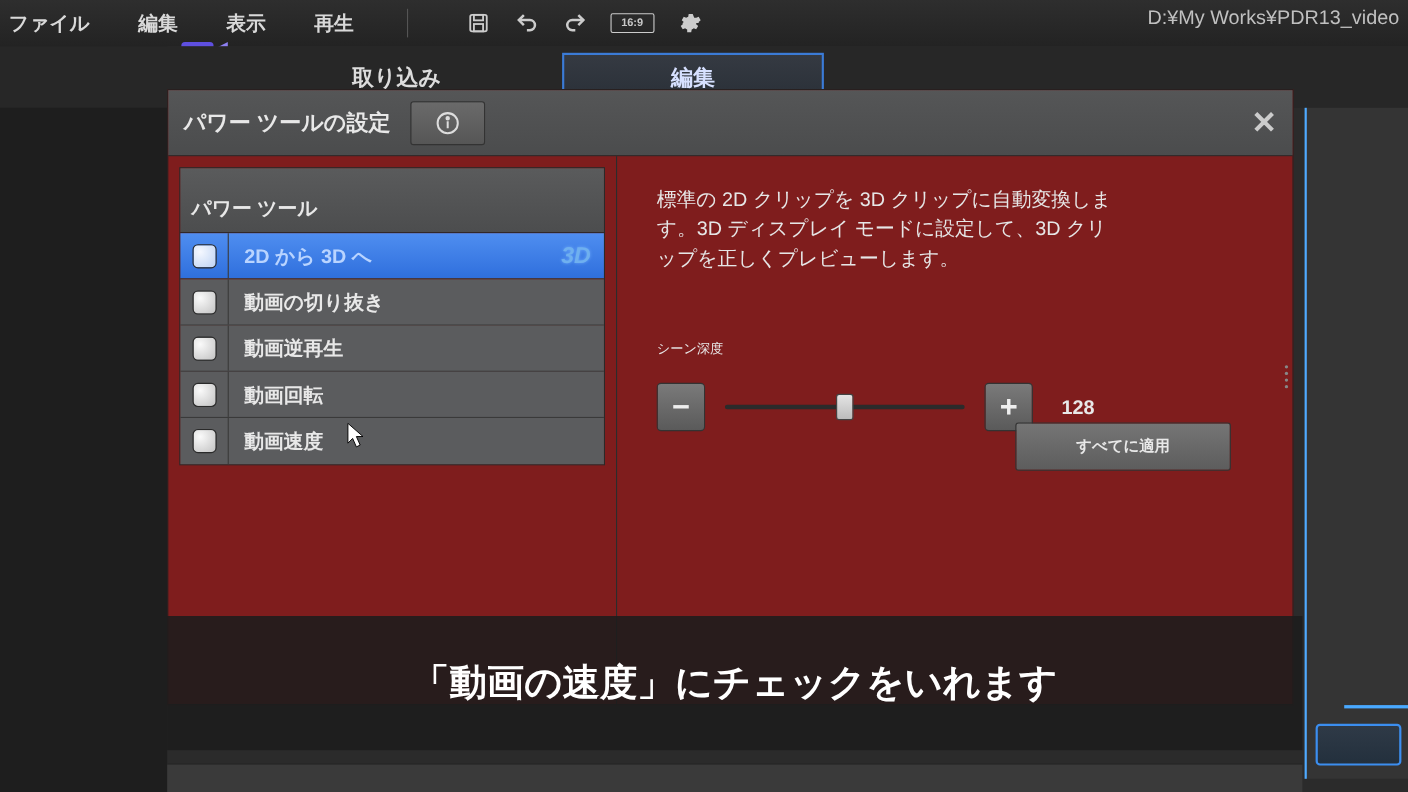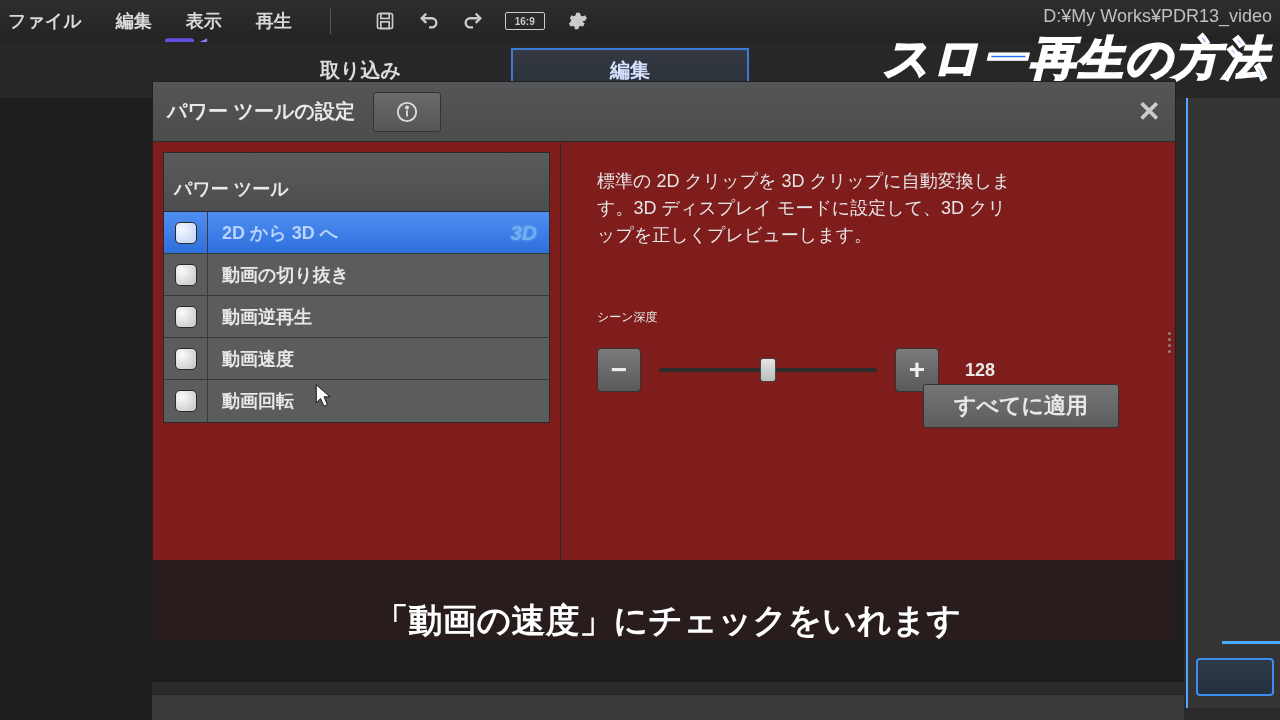--- a/index.html
+++ b/index.html
@@ -3,21 +3,21 @@
 <meta charset="utf-8">
 <style>
   * { box-sizing: border-box; margin: 0; padding: 0; }
   html, body { width: 1280px; height: 720px; overflow: hidden; font-family: "Meiryo", "Hiragino Kaku Gothic Pro", sans-serif; background: #1a1a1a; color: #e8e8e8; }
   .app { width: 1280px; height: 720px; position: relative; background: #2b2b2b; }
 
   
   .topbar { position: absolute; top: 0; left: 0; right: 0; height: 42px; background: linear-gradient(#2e2e2e,#232323); display: flex; align-items: center; padding-left: 8px; }
   .logo { width: 56px; height: 36px; margin-right: 160px; display: flex; align-items: center; justify-content: center; }
   .logo svg { width: 52px; height: 36px; }
-  .menu { display: flex; gap: 34px; align-items: center; font-size: 18px; font-weight: bold; color: #d9d9d9; }
+  .menu { display: flex; gap: 44px; align-items: center; font-size: 18px; font-weight: bold; color: #d9d9d9; }
   .menu-item { cursor: pointer; }
   .menu-sep { width: 1px; height: 26px; background: #555; margin: 0 4px; }
   .tb-icon { width: 24px; height: 24px; display: inline-flex; align-items: center; justify-content: center; color: #c8c8c8; }
   .tb-icons { display: flex; gap: 20px; align-items: center; margin-left: 4px; }
   .path { position: absolute; right: 8px; top: 6px; color: #c0c0c0; font-size: 18px; font-weight: normal; }
 
   
   .tabrow { position: absolute; top: 42px; left: 0; right: 0; height: 56px; background: #272727; display: flex; align-items: center; }
   .tab-import { margin-left: 320px; font-size: 20px; font-weight: bold; color: #dcdcdc; }
   .tab-edit { margin-left: 110px; width: 238px; height: 44px; border: 2px solid #3b7bd6; background: linear-gradient(#353a42,#2a3038); display: flex; align-items: center; justify-content: center; font-size: 20px; font-weight: bold; color: #d6e0ff; }
@@ -47,21 +47,21 @@
   .row.sel .row-label { color: #b9d4ff; }
   .badge3d { margin-right: 12px; font-size: 21px; font-weight: 900; color: #6fb0ef; text-shadow: 0 0 3px rgba(120,180,255,.8); font-style: italic; }
 
   .desc { font-size: 18px; line-height: 1.5; color: #e6e6e6; max-width: 420px; }
   .slider-label { margin-top: 60px; font-size: 12px; }
   .slider-row { margin-top: 22px; display: flex; align-items: center; gap: 18px; }
   .pm-btn { width: 44px; height: 44px; background: linear-gradient(#7a7a7a,#5a5a5a); border: 1px solid #333; border-radius: 4px; display: flex; align-items: center; justify-content: center; font-size: 28px; color: #eee; font-weight: bold; }
   .track { width: 218px; height: 4px; background: #2b2b2b; border-radius: 2px; position: relative; }
   .thumb { position: absolute; top: -10px; left: 50%; transform: translateX(-50%); width: 16px; height: 24px; background: linear-gradient(#e4e4e4,#bcbcbc); border: 1px solid #444; border-radius: 3px; }
   .slider-val { font-size: 18px; font-weight: bold; margin-left: 8px; }
-  .apply-btn { position: absolute; right: 56px; top: 242px; width: 196px; height: 44px; background: linear-gradient(#757575,#5d5d5d); border: 1px solid #333; border-radius: 3px; display: flex; align-items: center; justify-content: center; font-size: 22px; font-weight: bold; }
+  .apply-btn { position: absolute; right: 56px; top: 242px; width: 196px; height: 44px; background: linear-gradient(#757575,#5d5d5d); border: 1px solid #333; border-radius: 3px; display: flex; align-items: center; justify-content: center; font-size: 14px; font-weight: bold; }
   .grip { position: absolute; right: 4px; top: 190px; display: flex; flex-direction: column; gap: 3px; }
   .grip span { width: 3px; height: 3px; background: #888; border-radius: 50%; }
 
   
   .preview-strip { position: absolute; top: 98px; right: 0; width: 94px; height: 610px; background: #343434; border-left: 2px solid #4faaff; }
   .blue-line { position: absolute; right: 0; bottom: 64px; width: 58px; height: 3px; background: #49a9ff; }
   .blue-btn { position: absolute; right: 6px; bottom: 12px; width: 78px; height: 38px; border: 2px solid #3b8ef0; border-radius: 4px; background: linear-gradient(#2f3a47,#23303d); }
 
   
   .subtitle-bar { position: absolute; left: 152px; right: 96px; bottom: 38px; top: 560px; background: rgba(28,28,28,0.88); display: flex; align-items: center; justify-content: center; }
@@ -124,21 +124,20 @@
     <svg viewBox="0 0 64 44">
         <rect x="6" y="10" width="36" height="26" rx="4" fill="#5e4fe0"></rect>
         <path d="M42 18 L58 10 L58 36 L42 28 Z" fill="#8d7ff2"></path>
       </svg>
   </div>
 
   <div class="tabrow">
     <div class="tab-import">取り込み</div>
     <div class="tab-edit">編集</div>
   </div>
-  <div class="overlay-title">スロー再生の方法</div>
 
   <div class="content">
     <div class="panel-header">
       <span class="panel-title">パワー ツールの設定</span>
       <div class="info-btn">
         <svg width="22" height="22" viewBox="0 0 24 24" fill="none" stroke="#ddd" stroke-width="2">
             <circle cx="12" cy="12" r="10"></circle>
             <line x1="12" y1="10" x2="12" y2="17"></line>
             <circle cx="12" cy="7" r="1.2" fill="#ddd"></circle>
           </svg>
@@ -165,27 +164,27 @@
           <div class="row">
             <div class="chk">
                 <div class="chk-box"></div>
               </div>
             <div class="row-label">動画逆再生</div>
           </div>
           <div class="row">
             <div class="chk">
                 <div class="chk-box"></div>
               </div>
+            <div class="row-label">動画回転</div>
+          </div>
+          <div class="row">
+            <div class="chk">
+                <div class="chk-box"></div>
+              </div>
             <div class="row-label">動画速度</div>
-          </div>
-          <div class="row">
-            <div class="chk">
-                <div class="chk-box"></div>
-              </div>
-            <div class="row-label">動画回転</div>
           </div>
         </div>
       </div>
       <div class="right">
         <div class="desc">標準の 2D クリップを 3D クリップに自動変換します。3D ディスプレイ モードに設定して、3D クリップを正しくプレビューします。</div>
         <div class="slider-label">シーン深度</div>
         <div class="slider-row">
           <div class="pm-btn">−</div>
           <div class="track">
               <div class="thumb"></div>

